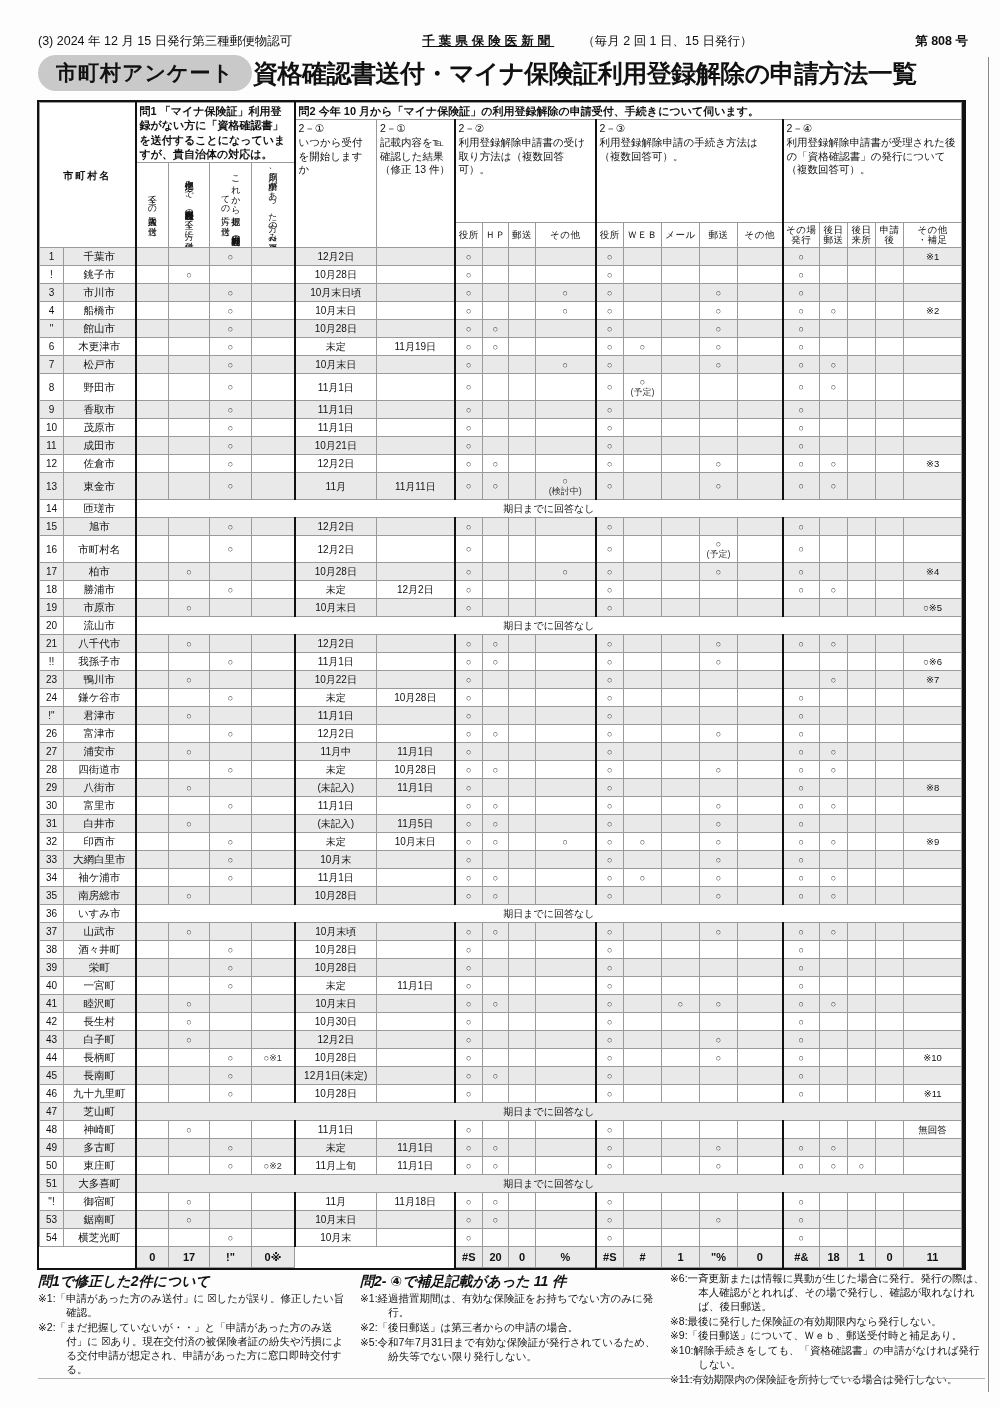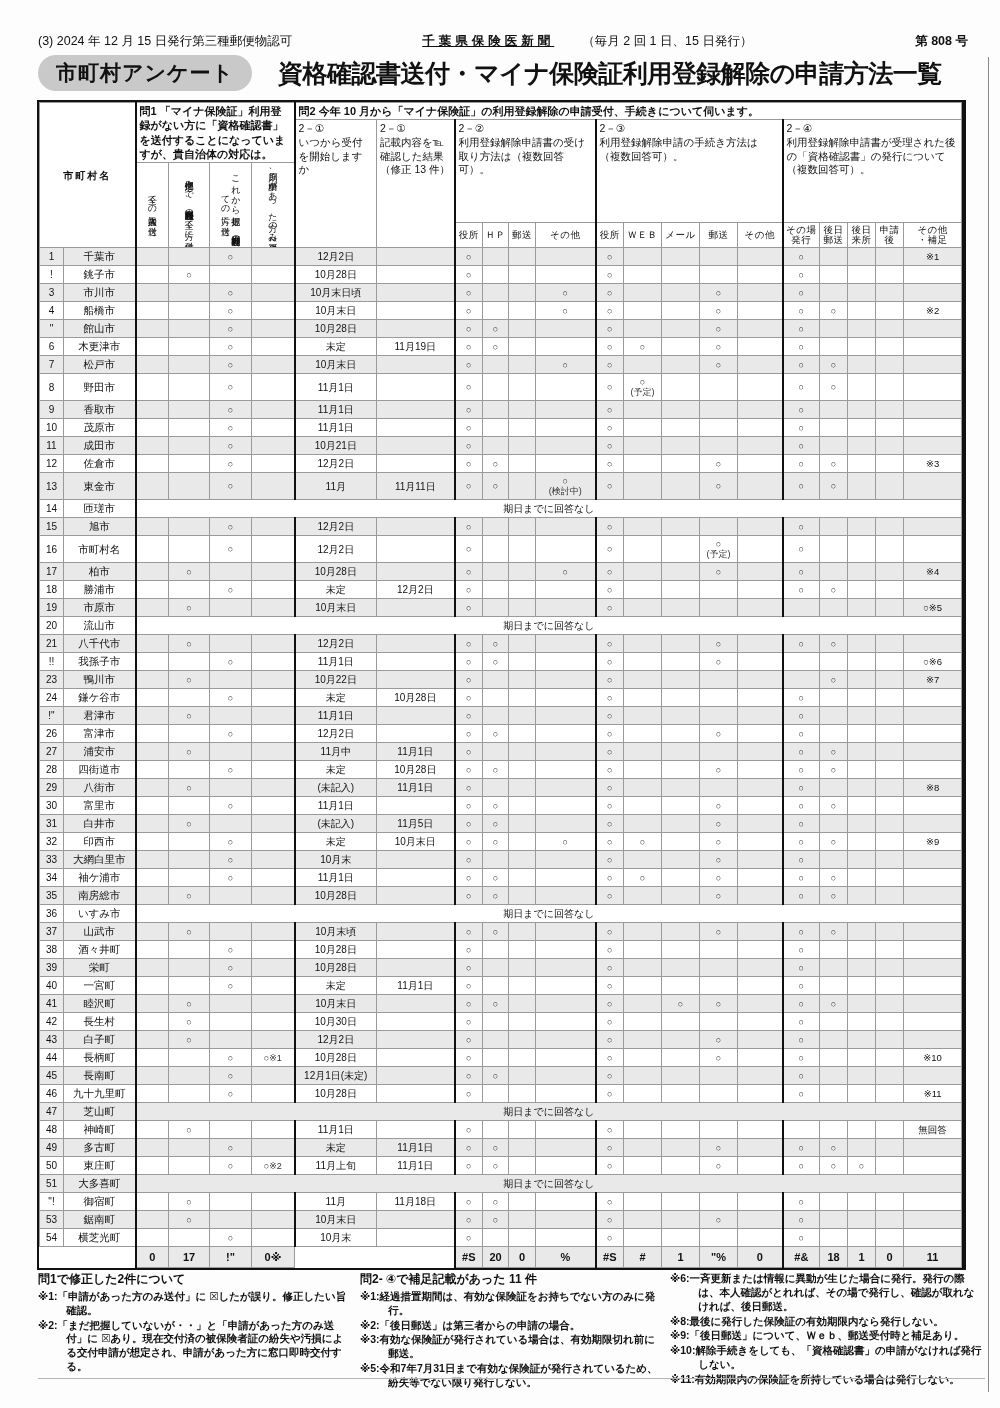--- a/index.html
+++ b/index.html
@@ -8,21 +8,21 @@
     font-family:"Liberation Sans","DejaVu Sans",sans-serif;
     -webkit-font-smoothing:antialiased;
   }
   
   .topline{position:absolute;top:33px;left:38px;width:930px;display:flex;align-items:baseline;font-size:12.5px;white-space:nowrap;}
   .topline .left{flex:0 0 auto;}
   .topline .paper{margin-left:130px;letter-spacing:4px;font-weight:bold;text-decoration:underline;}
   .topline .sched{margin-left:28px;}
   .topline .issue{margin-left:auto;font-weight:bold;text-align:center;}
   
-  .titlebar{position:absolute;top:55px;left:38px;width:930px;display:flex;align-items:center;gap:26px;white-space:nowrap;}
+  .titlebar{position:absolute;top:55px;left:38px;width:930px;display:flex;align-items:center;gap:1px;white-space:nowrap;}
   .badge{background:#c9c9c9;border-radius:18px;padding:4px 18px;font-size:21px;font-weight:bold;letter-spacing:1px;}
   .main-title{font-size:25px;font-weight:800;letter-spacing:-0.5px;}
   
   .tablewrap{position:absolute;top:100px;left:37px;border:2px solid #111;border-right-width:4px;background:#fff;}
   table{border-collapse:collapse;table-layout:fixed;width:922px;}
   td{border:1px solid #9a9a9a;padding:0 1px;text-align:center;vertical-align:middle;font-size:10px;line-height:1.12;white-space:pre-line;overflow:hidden;}
   td.tl{border-left:2px solid #111;}
   tr.hr1{height:16px;}tr.hr2{height:42px;}tr.hr3{height:58px;}tr.hr4{height:24px;}
   .muni-h{font-size:10px;font-weight:bold;letter-spacing:2px;}
   .q1-title,.q2-title{font-size:11px;font-weight:bold;text-align:left;vertical-align:top;padding:1px 3px;line-height:1.3;}
@@ -41,22 +41,22 @@
   td.noreply{font-size:10px;text-align:center;}
   tr.totals{height:21px;}
   tr.totals td{background:#e9e9e9;font-weight:bold;font-size:11px;border-top:1.5px solid #555;}
   tr.totals td.blankcell{background:#fff;border-left:none;border-bottom:1px solid #fff;}
   
   .footnotes{position:absolute;top:1272px;left:38px;width:947px;font-size:10.5px;line-height:1.32;}
   .fnblock{position:absolute;top:0;}
   .fn1{left:0;width:312px;}
   .fn2{left:322px;width:302px;}
   .fn3{left:632px;width:315px;}
-  .fn-title{font-size:12px;font-weight:bold;margin-bottom:2px;}
-  .fn-item{padding-left:2.7em;text-indent:-2.7em;margin-bottom:1px;font-weight:bold;}
+  .fn-title{font-size:14px;font-weight:bold;margin-bottom:2px;font-style:italic;}
+  .fn-item{padding-left:2.7em;text-indent:-2.7em;margin-bottom:1px;}
   .bottomrule{position:absolute;top:1378px;left:38px;width:947px;height:1px;background:#b5b5b5;}
   .rightrule{position:absolute;top:57px;left:988px;width:1px;height:1335px;background:#888;}
 </style>
 </head>
 <body>
 
 <div class="topline">
   <span class="left">(3) 2024 年 12 月 15 日発行第三種郵便物認可</span>
   <span class="paper">千葉県保険医新聞</span>
   <span class="sched">（毎月 2 回 1 日、15 日発行）</span>
@@ -1378,21 +1378,20 @@
     <div class="fn-items" id="fn1-items">
         <div class="fn-item">※1:「申請があった方のみ送付」に ☒したが誤り。修正したい旨確認。</div>
         <div class="fn-item">※2:「まだ把握していないが・・」と「申請があった方のみ送付」に ☒あり。現在交付済の被保険者証の紛失や汚損による交付申請が想定され、申請があった方に窓口即時交付する。</div>
       </div>
   </div>
   <div class="fnblock fn2">
     <div class="fn-title">問2- ④で補足記載があった 11 件</div>
     <div class="fn-items" id="fn2-items">
         <div class="fn-item">※1:経過措置期間は、有効な保険証をお持ちでない方のみに発行。</div>
         <div class="fn-item">※2:「後日郵送」は第三者からの申請の場合。</div>
-        <div class="fn-item">※3:有効な保険証が発行されている場合は、有効期限切れ前に郵送。</div>
         <div class="fn-item">※5:令和7年7月31日まで有効な保険証が発行されているため、紛失等でない限り発行しない。</div>
       </div>
   </div>
   <div class="fnblock fn3">
     <div class="fn-items" id="fn3-items">
         <div class="fn-item">※6:一斉更新または情報に異動が生じた場合に発行。発行の際は、本人確認がとれれば、その場で発行し、確認が取れなければ、後日郵送。</div>
         <div class="fn-item">※8:最後に発行した保険証の有効期限内なら発行しない。</div>
         <div class="fn-item">※9:「後日郵送」について、Ｗｅｂ、郵送受付時と補足あり。</div>
         <div class="fn-item">※10:解除手続きをしても、「資格確認書」の申請がなければ発行しない。</div>
         <div class="fn-item">※11:有効期限内の保険証を所持している場合は発行しない。</div>

